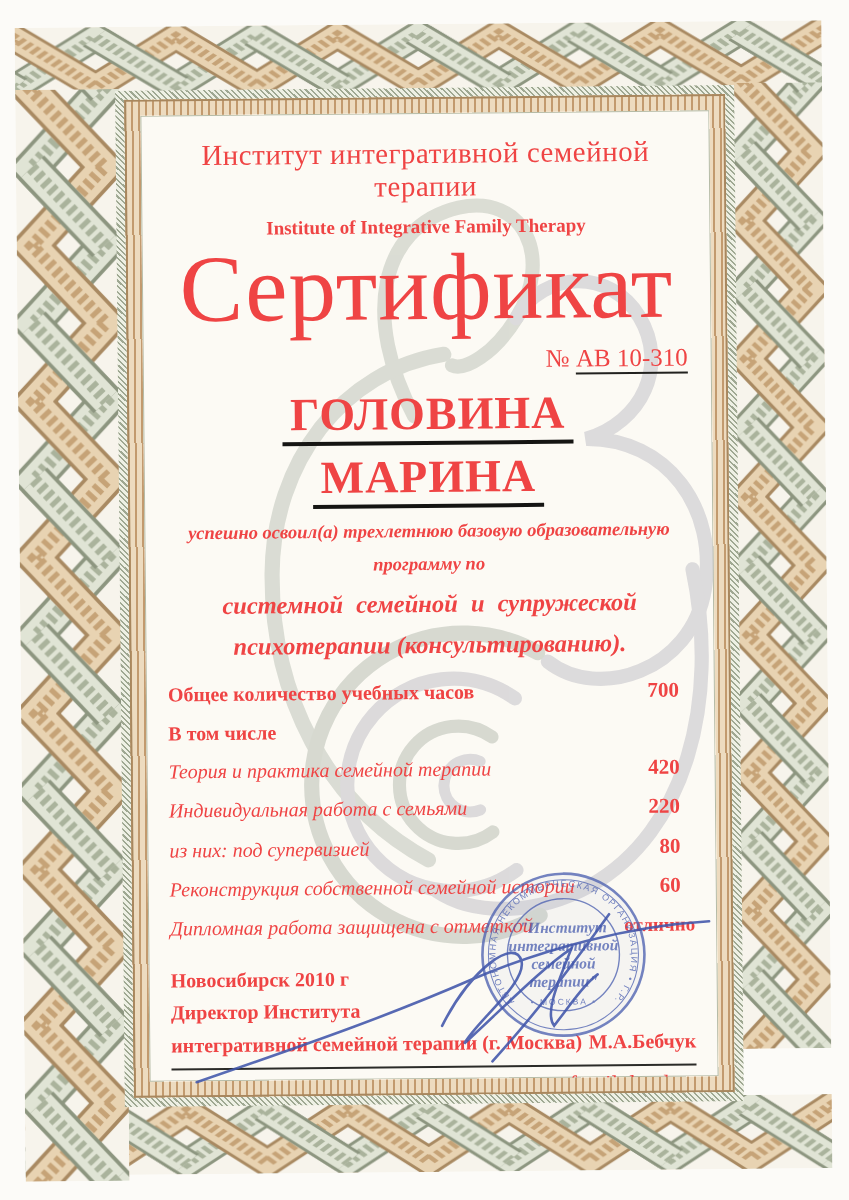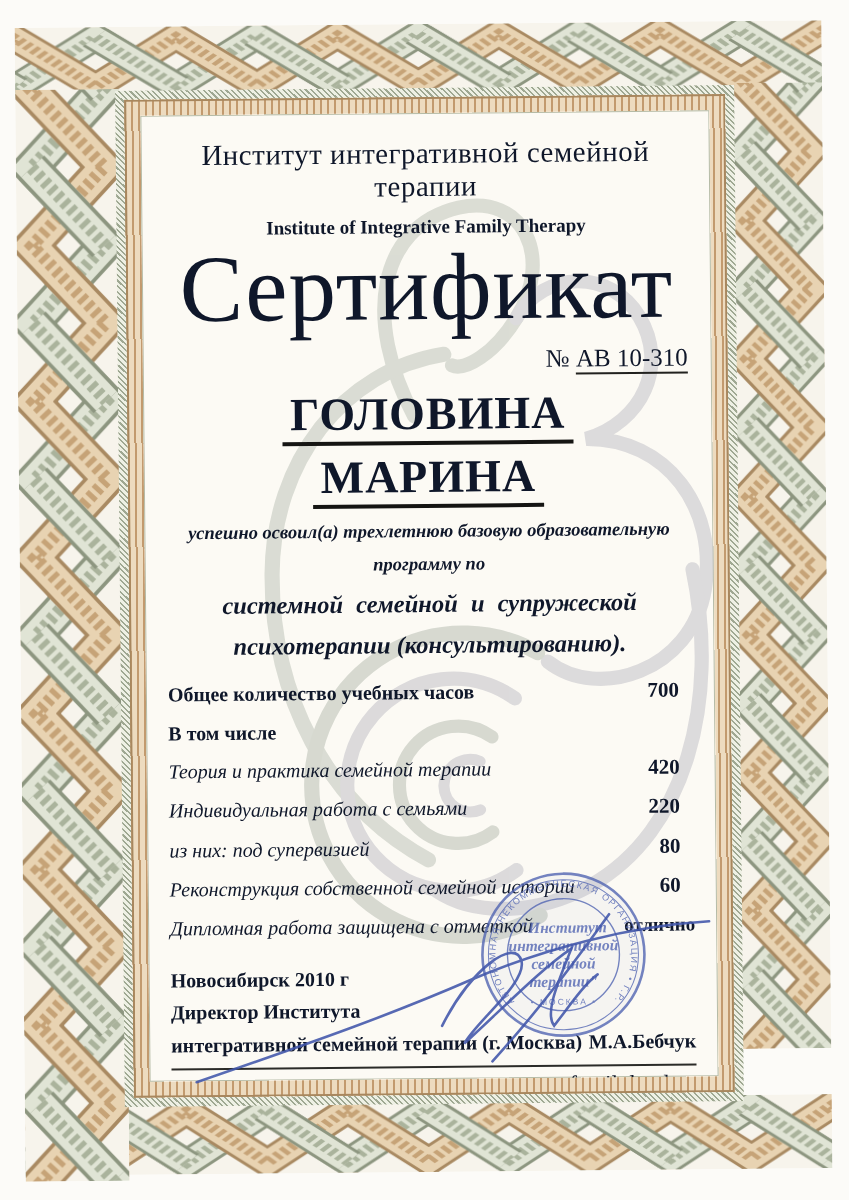--- a/index.html
+++ b/index.html
@@ -1,17 +1,17 @@
 <!DOCTYPE html>
 <html lang="ru"><head>
 <meta charset="utf-8">
 <style>
   html,body{margin:0;padding:0;background:#ffffff;}
   .stage{position:relative;width:849px;height:1200px;background:#fcfbf8;overflow:hidden;
-         font-family:"Liberation Serif",serif;color:#0f172a;}
+         font-family:"Liberation Serif",serif;color:#ef4444;}
   .cert{position:absolute;left:20px;top:24px;width:807px;height:1148px;
         transform:rotate(-0.55deg);transform-origin:50% 50%;}
   .braid{position:absolute;display:block;}
   .braid-top{top:0;left:0;width:100%;height:70px;}
   .braid-bottom{bottom:0;left:0;width:100%;height:74px;}
   .braid-left{top:62px;bottom:66px;left:0;width:104px;}
   .braid-right{top:62px;bottom:66px;right:0;width:92px;}
   .bands{position:absolute;top:64px;left:100px;right:88px;bottom:68px;box-sizing:border-box;
          padding:9px;background:repeating-linear-gradient(45deg,#9fa892 0 1.5px,#eef0e4 1.5px 4px);}
   .band-tan{width:100%;height:100%;box-sizing:border-box;padding:16px;

